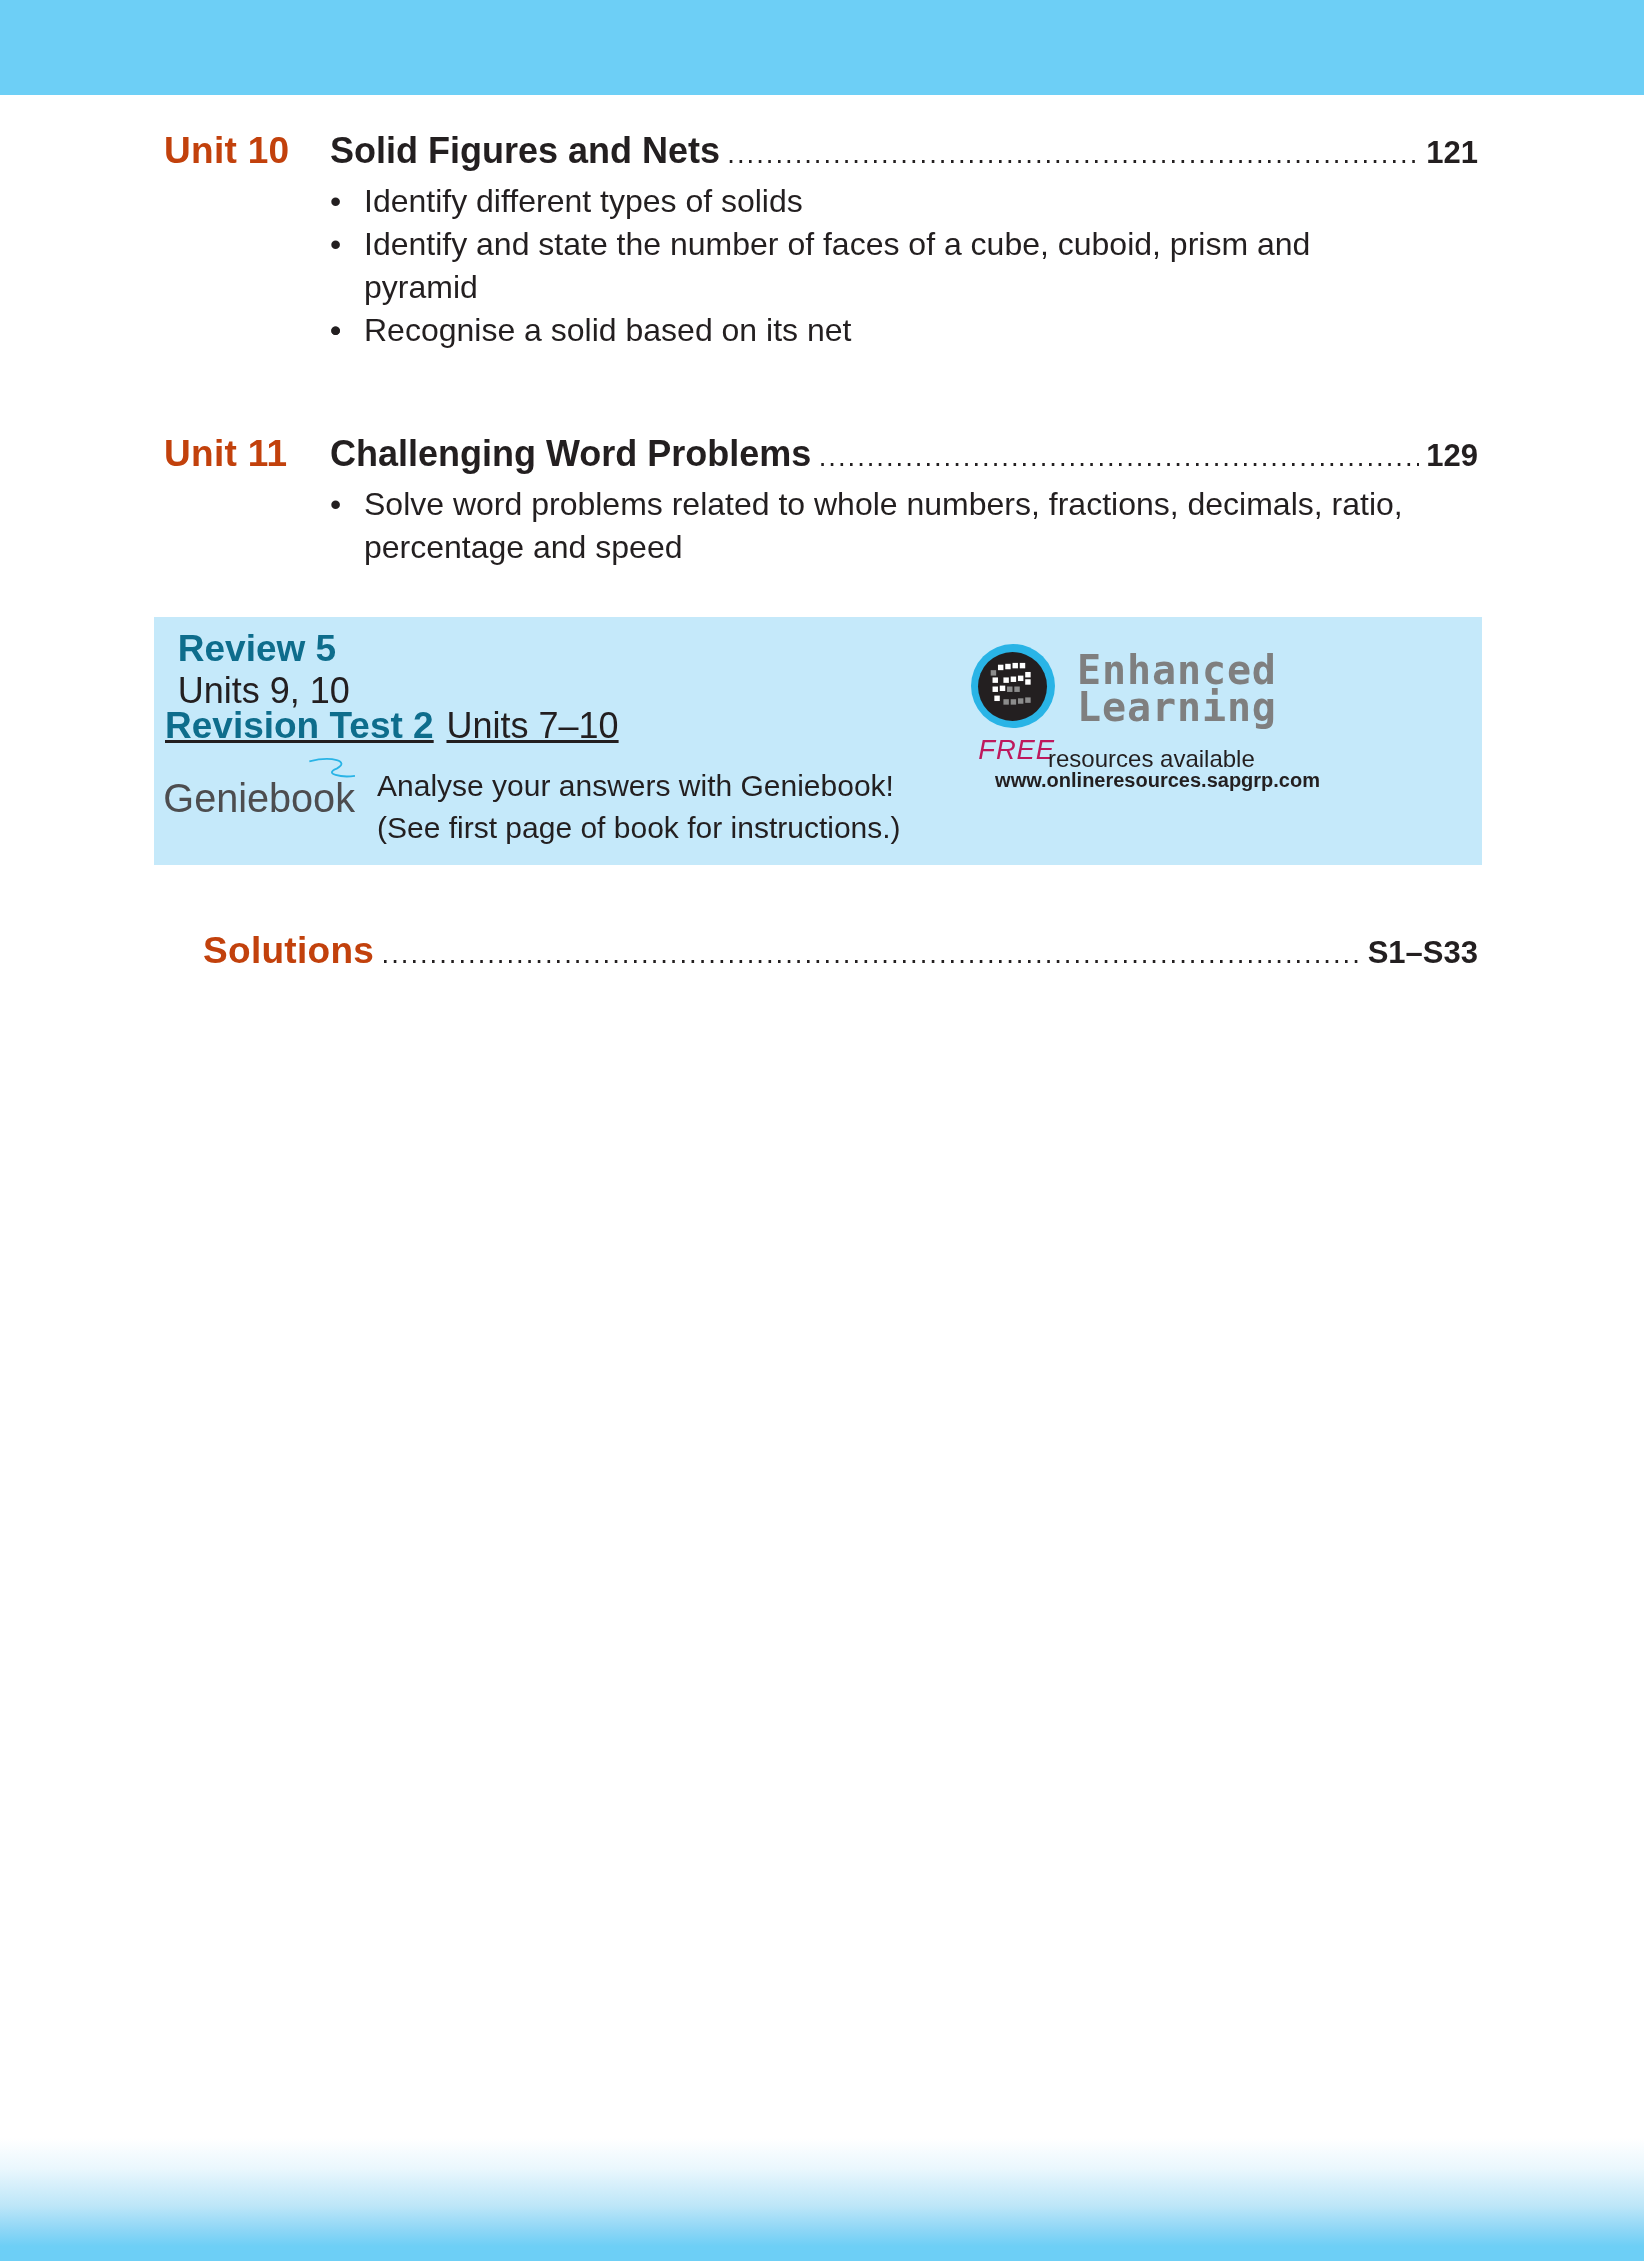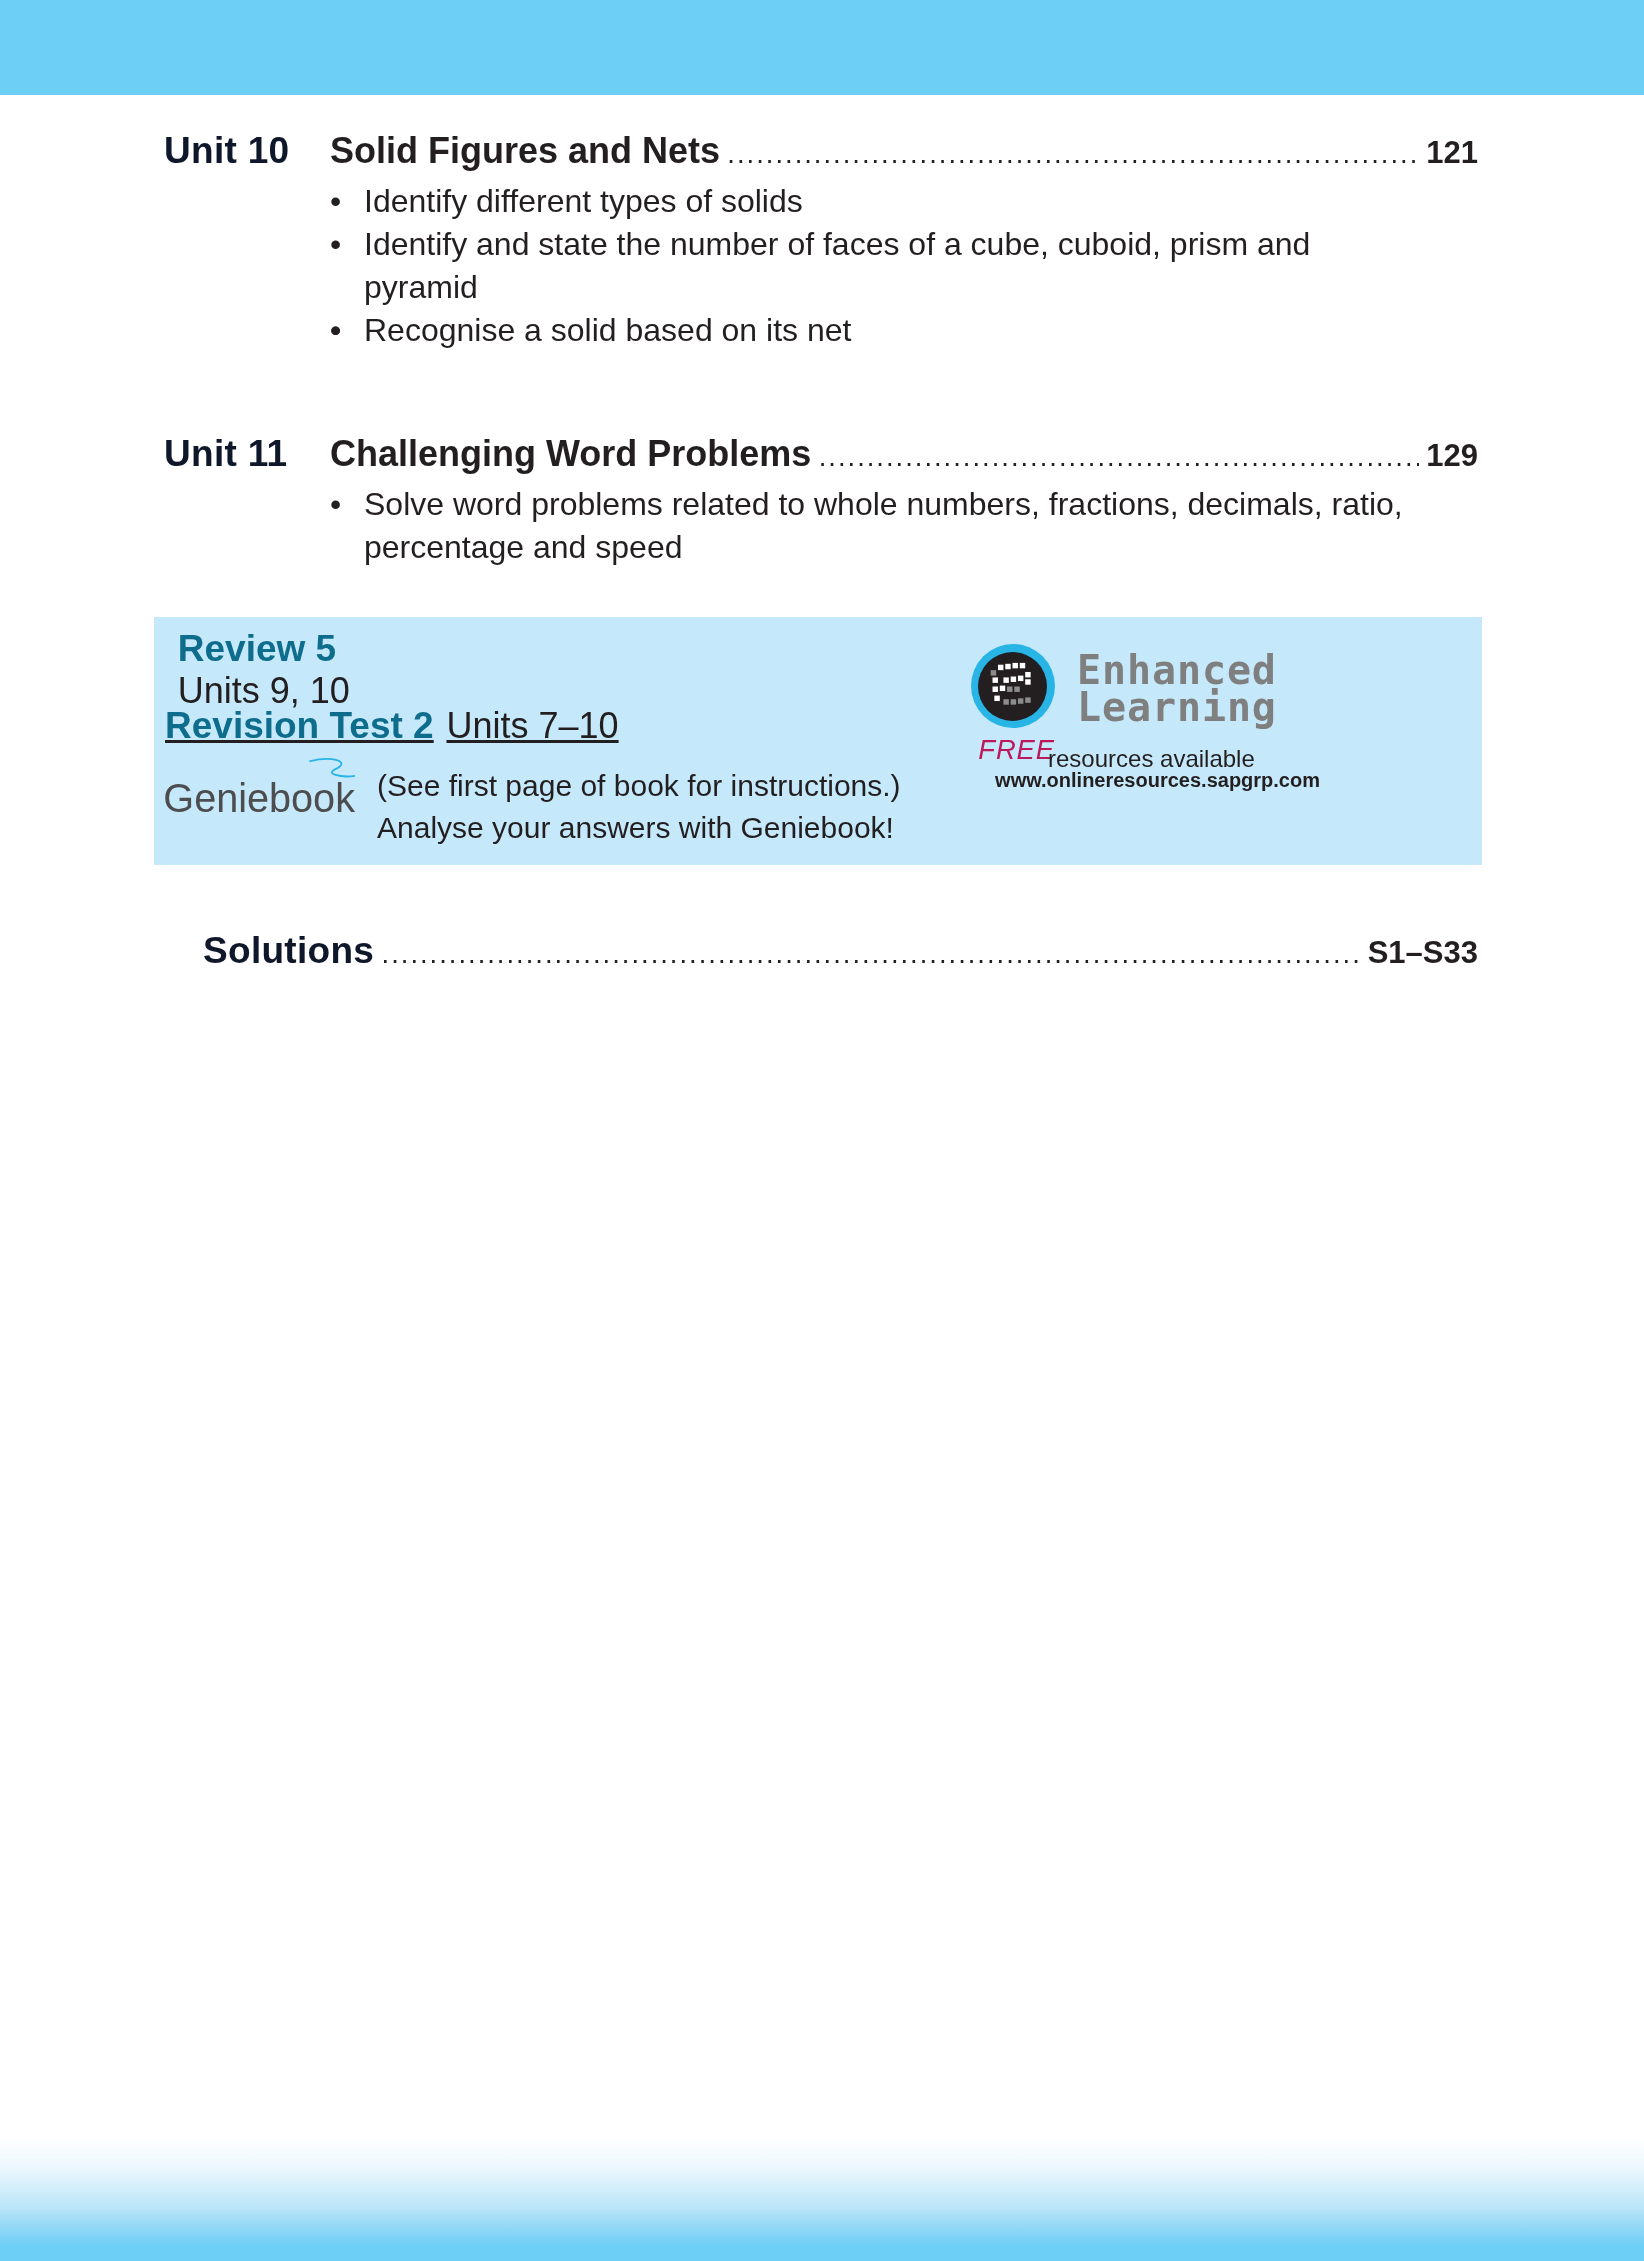--- a/index.html
+++ b/index.html
@@ -1,21 +1,21 @@
 <!DOCTYPE html>
 <html style="font-size:14.6px"><head>
 <meta charset="utf-8">
 <style>
   html, body { margin:0; padding:0; }
   body { width:1645px; height:2261px; position:relative; background:#ffffff; font-family:"Liberation Sans", sans-serif; color:#231f20; overflow:hidden; }
   .top-band { position:absolute; left:0; top:0; width:1645px; height:95px; background:#6dcff6; }
   .bottom-band { position:absolute; left:0; bottom:0; width:1645px; height:123px; background:linear-gradient(to bottom, #ffffff 0%, #eaf7fd 25%, #bde6f8 55%, #8dd6f6 75%, #6dcff6 88%, #6dcff6 100%); }
 
   .unit-row { position:absolute; left:164px; width:1314px; display:flex; align-items:baseline; }
-  .unit-label { color:#0f172a; font-weight:bold; font-size:37px; width:166px; flex:none; letter-spacing:0.3px; }
+  .unit-label { color:#c2410c; font-weight:bold; font-size:37px; width:166px; flex:none; letter-spacing:0.3px; }
   .unit-title { font-weight:bold; font-size:36px; white-space:nowrap; flex:none; }
   .dots { flex:1; overflow:hidden; white-space:nowrap; font-size:27.4px; letter-spacing:2px; margin:0 7.3px; color:#231f20; }
   .page-num { font-weight:bold; font-size:31px; flex:none; }
 
   .bullets { position:absolute; left:329px; width:1160px; margin:0; padding:0; list-style:none; font-size:32px; line-height:43px; }
   .bullets li { position:relative; padding-left:35px; }
   .bullets li .bul { position:absolute; left:0.9px; top:0; }
 
   .review-box { position:absolute; left:154px; top:617px; width:1328px; height:248px; background:#c5e9fa; }
   .rv-line { position:absolute; left:11px; display:flex; align-items:baseline; }
@@ -72,22 +72,22 @@
     <span class="rv-value">Units 7–10</span>
   </div>
 
   <div class="genie-logo">
     <svg width="206" height="73" viewBox="0 0 225 80">
       <path d="M160 8 C 185 2, 205 8, 190 16 C 175 22, 195 26, 210 24" fill="none" stroke="#29b4e6" stroke-width="2"></path>
       <text x="0" y="64" font-family="Liberation Sans, sans-serif" font-size="44" fill="#4d4d4f" textLength="210" lengthAdjust="spacingAndGlyphs">Geniebook</text>
     </svg>
   </div>
   <div class="genie-text">
+    <div>Analyse your answers with Geniebook!</div>
     <div>(See first page of book for instructions.)</div>
-    <div>Analyse your answers with Geniebook!</div>
   </div>
 
   <div class="el-logo">
     <div class="el-circle">
       <div class="el-circle-inner">
         <svg width="69" height="69" viewBox="0 0 76 76">
           <g fill="#ffffff">
             <rect x="22" y="14" width="6" height="6"></rect>
               <rect x="30" y="13" width="6" height="6"></rect>
               <rect x="38" y="12" width="6" height="6"></rect>

